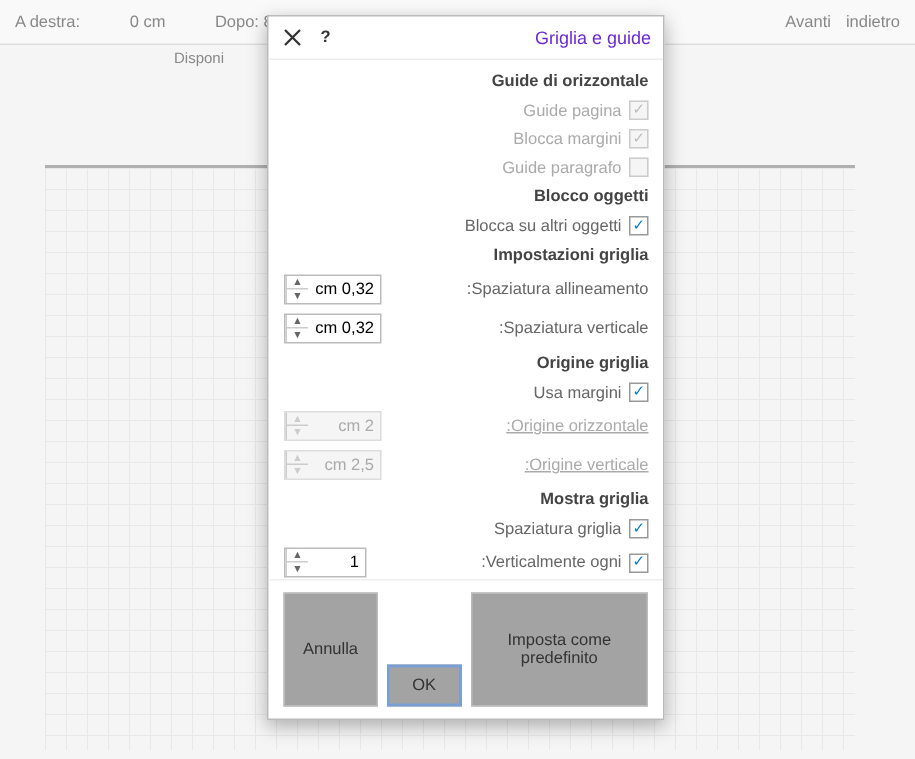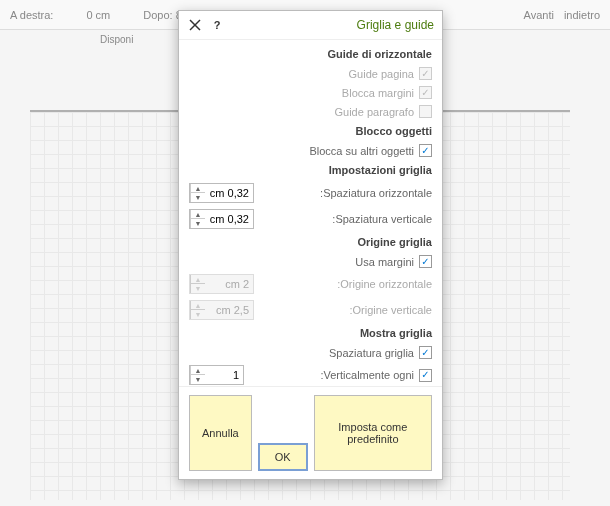--- a/index.html
+++ b/index.html
@@ -2,27 +2,27 @@
 <html><head>
   <meta charset="utf-8">
   <style>
     * { margin: 0; padding: 0; box-sizing: border-box; font-family: "Segoe UI", Arial, sans-serif; font-size: 11px; }
     body { width: 610px; height: 506px; background: #f5f5f5; position: relative; overflow: hidden; direction: rtl; }
     
     .bg-toolbar { position: absolute; top: 0; left: 0; right: 0; height: 30px; background: #f9f9f9; border-bottom: 1px solid #ddd; display: flex; align-items: center; padding: 0 10px; color: #888; font-size: 10px; justify-content: space-between; }
     .bg-toolbar-left { display: flex; gap: 10px; direction: ltr; }
     .bg-toolbar-right { display: flex; gap: 33px; direction: ltr; }
     
-    .bg-label { position: absolute; top: 34px; left: 100px; color: #888; font-size: 10px; direction: ltr; }
+    .bg-label { position: absolute; top: 34px; left: 116px; color: #888; font-size: 10px; direction: ltr; }
     .grid { position: absolute; top: 110px; left: 30px; width: 540px; height: 390px; background-image: linear-gradient(#e8e8e8 1px, transparent 1px), linear-gradient(90deg, #e8e8e8 1px, transparent 1px); background-size: 14px 14px; border-top: 2px solid #b0b0b0; }
     
     .dialog { position: absolute; top: 10px; left: 178px; width: 265px; height: 470px; background: #fff; border: 1px solid #bbb; box-shadow: 0 4px 12px rgba(0,0,0,0.3); display: flex; flex-direction: column; }
     
     .dialog-header { display: flex; align-items: center; justify-content: space-between; padding: 6px 8px; border-bottom: 1px solid #eee; }
-    .dialog-title { font-size: 12px; color: #4d7c0f; }
+    .dialog-title { font-size: 12px; color: #6d28d9; }
     .dialog-header-right { display: flex; gap: 6px; align-items: center; direction: ltr; }
     .help-btn { width: 16px; height: 16px; display: flex; align-items: center; justify-content: center; cursor: pointer; color: #333; font-weight: bold; }
     .close-btn { width: 16px; height: 16px; display: flex; align-items: center; justify-content: center; cursor: pointer; color: #333; }
     .close-btn svg { width: 12px; height: 12px; }
     
     .dialog-body { flex: 1; padding: 8px 10px; overflow-y: auto; }
     
     .section-title { font-size: 11px; color: #444; font-weight: bold; margin-top: 4px; margin-bottom: 4px; }
     .section-title:first-child { margin-top: 0; }
     
@@ -31,35 +31,35 @@
     .option-row.disabled label { color: #aaa; }
     
     .chk { width: 13px; height: 13px; border: 1px solid #999; background: #fff; display: inline-flex; align-items: center; justify-content: center; cursor: pointer; flex-shrink: 0; }
     .chk.checked::after { content: "✓"; font-size: 10px; color: #0078d4; line-height: 1; }
     .chk.disabled { border-color: #ccc; background: #f5f5f5; cursor: default; }
     .chk.disabled.checked::after { color: #bbb; }
     .chk.highlight { border: 1px solid #333; }
     
     .value-row { display: flex; align-items: center; justify-content: space-between; padding: 3px 0; gap: 8px; }
     .value-row label { color: #666; font-size: 11px; }
-    .value-row.disabled label { color: #aaa; }
+    .value-row.disabled label { color: #aaa; text-decoration: underline; }
     
     .spinner { display: flex; align-items: center; border: 1px solid #bbb; background: #fff; height: 20px; direction: ltr; }
     .spinner.disabled { background: #f5f5f5; border-color: #ddd; }
     .spinner input { border: none; width: 48px; padding: 2px 4px; font-size: 11px; text-align: right; background: transparent; outline: none; direction: rtl; }
     .spinner.disabled input { color: #aaa; }
     .spinner .arrows { display: flex; flex-direction: column; border-left: 1px solid #ccc; }
     .spinner .arrow { width: 14px; height: 9px; display: flex; align-items: center; justify-content: center; font-size: 7px; color: #666; cursor: pointer; line-height: 1; }
     .spinner.disabled .arrow { color: #ccc; cursor: default; }
     .spinner .arrow:first-child { border-bottom: 1px solid #ccc; }
     
     .spinner.small input { width: 38px; }
     
     .dialog-footer { display: flex; justify-content: space-between; padding: 8px 10px; border-top: 1px solid #eee; gap: 6px; direction: ltr; }
-    .btn { padding: 6px 12px; border: 1px solid #bbb; background: #fef9c3; cursor: pointer; font-size: 11px; color: #333; }
+    .btn { padding: 6px 12px; border: 1px solid #bbb; background: #a3a3a3; cursor: pointer; font-size: 11px; color: #333; }
     .btn.primary { border: 2px solid #7a9fd4; min-width: 50px; margin-top: 48px; }
     .btn.wide{ flex: 1; }
     
     .highlight-box { border: 1px solid #333; padding: 0 2px; display: inline; }
   </style>
 </head>
 <body>
 
 <div class="bg-toolbar">
   <div class="bg-toolbar-left">
@@ -107,21 +107,21 @@
     </div>
 
     <div class="section-title">Blocco oggetti</div>
     <div class="option-row">
       <span class="chk checked"></span>
       <label>Blocca su altri oggetti</label>
     </div>
 
     <div class="section-title">Impostazioni griglia</div>
     <div class="value-row">
-      <label>Spaziatura orizzontale:</label>
+      <label>Spaziatura allineamento:</label>
       <div class="spinner">
         <div class="arrows">
             <div class="arrow">▲</div>
             <div class="arrow">▼</div>
           </div>
         <input value="0,32 cm" style="">
       </div>
     </div>
     <div class="value-row">
       <label>Spaziatura verticale:</label>

